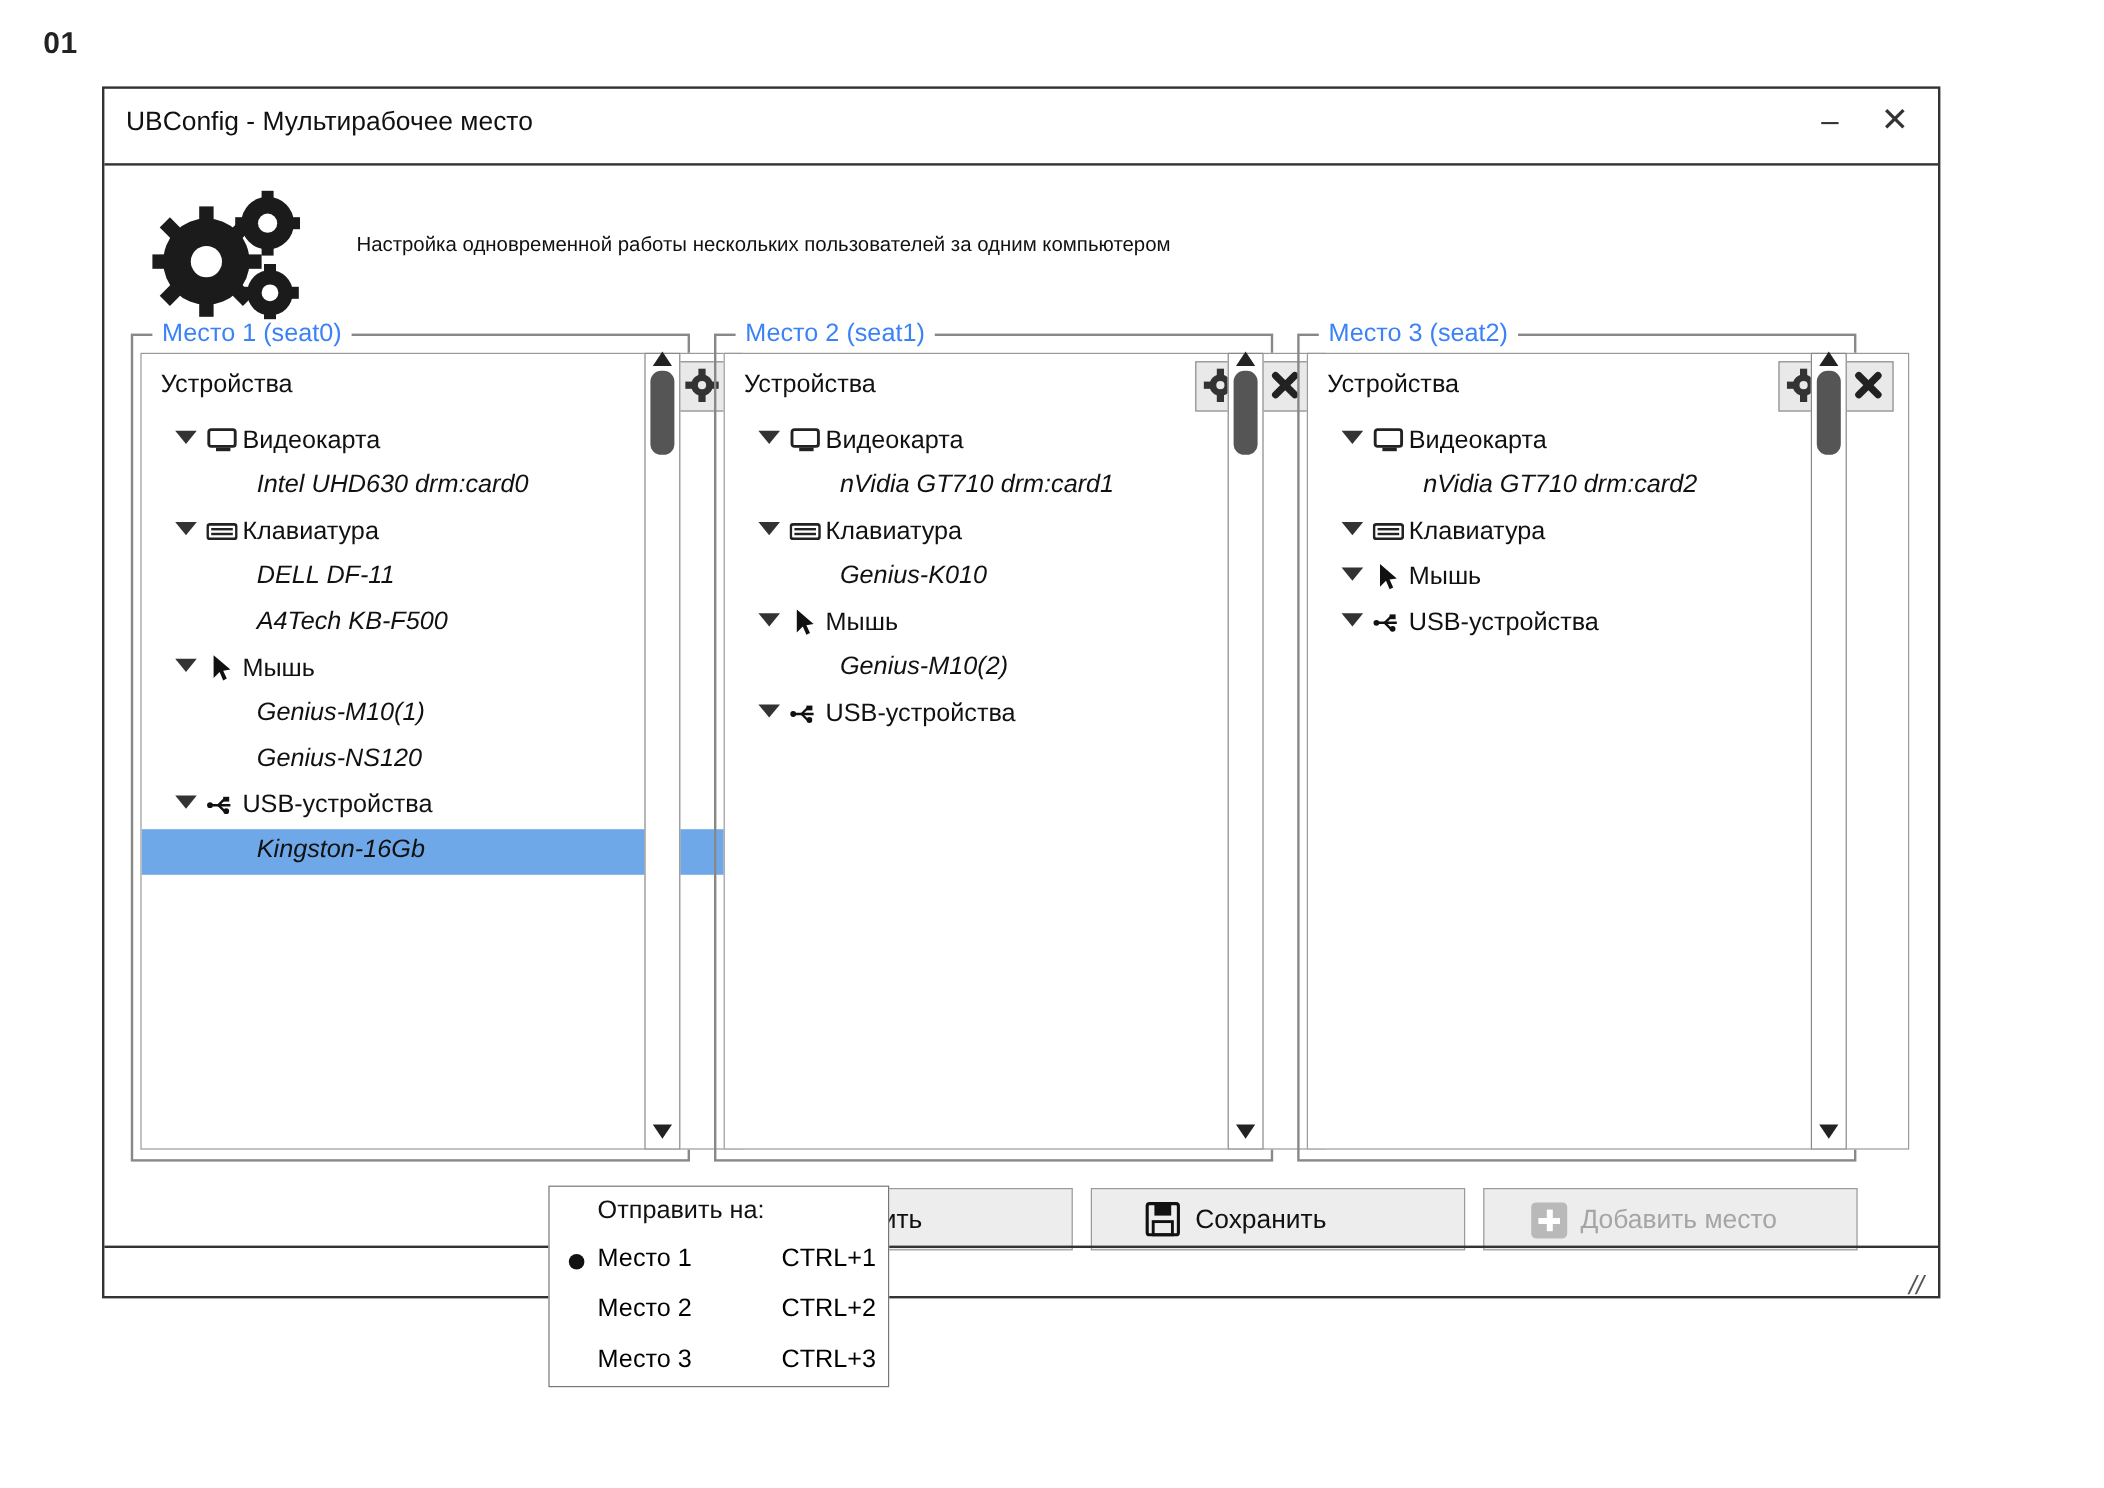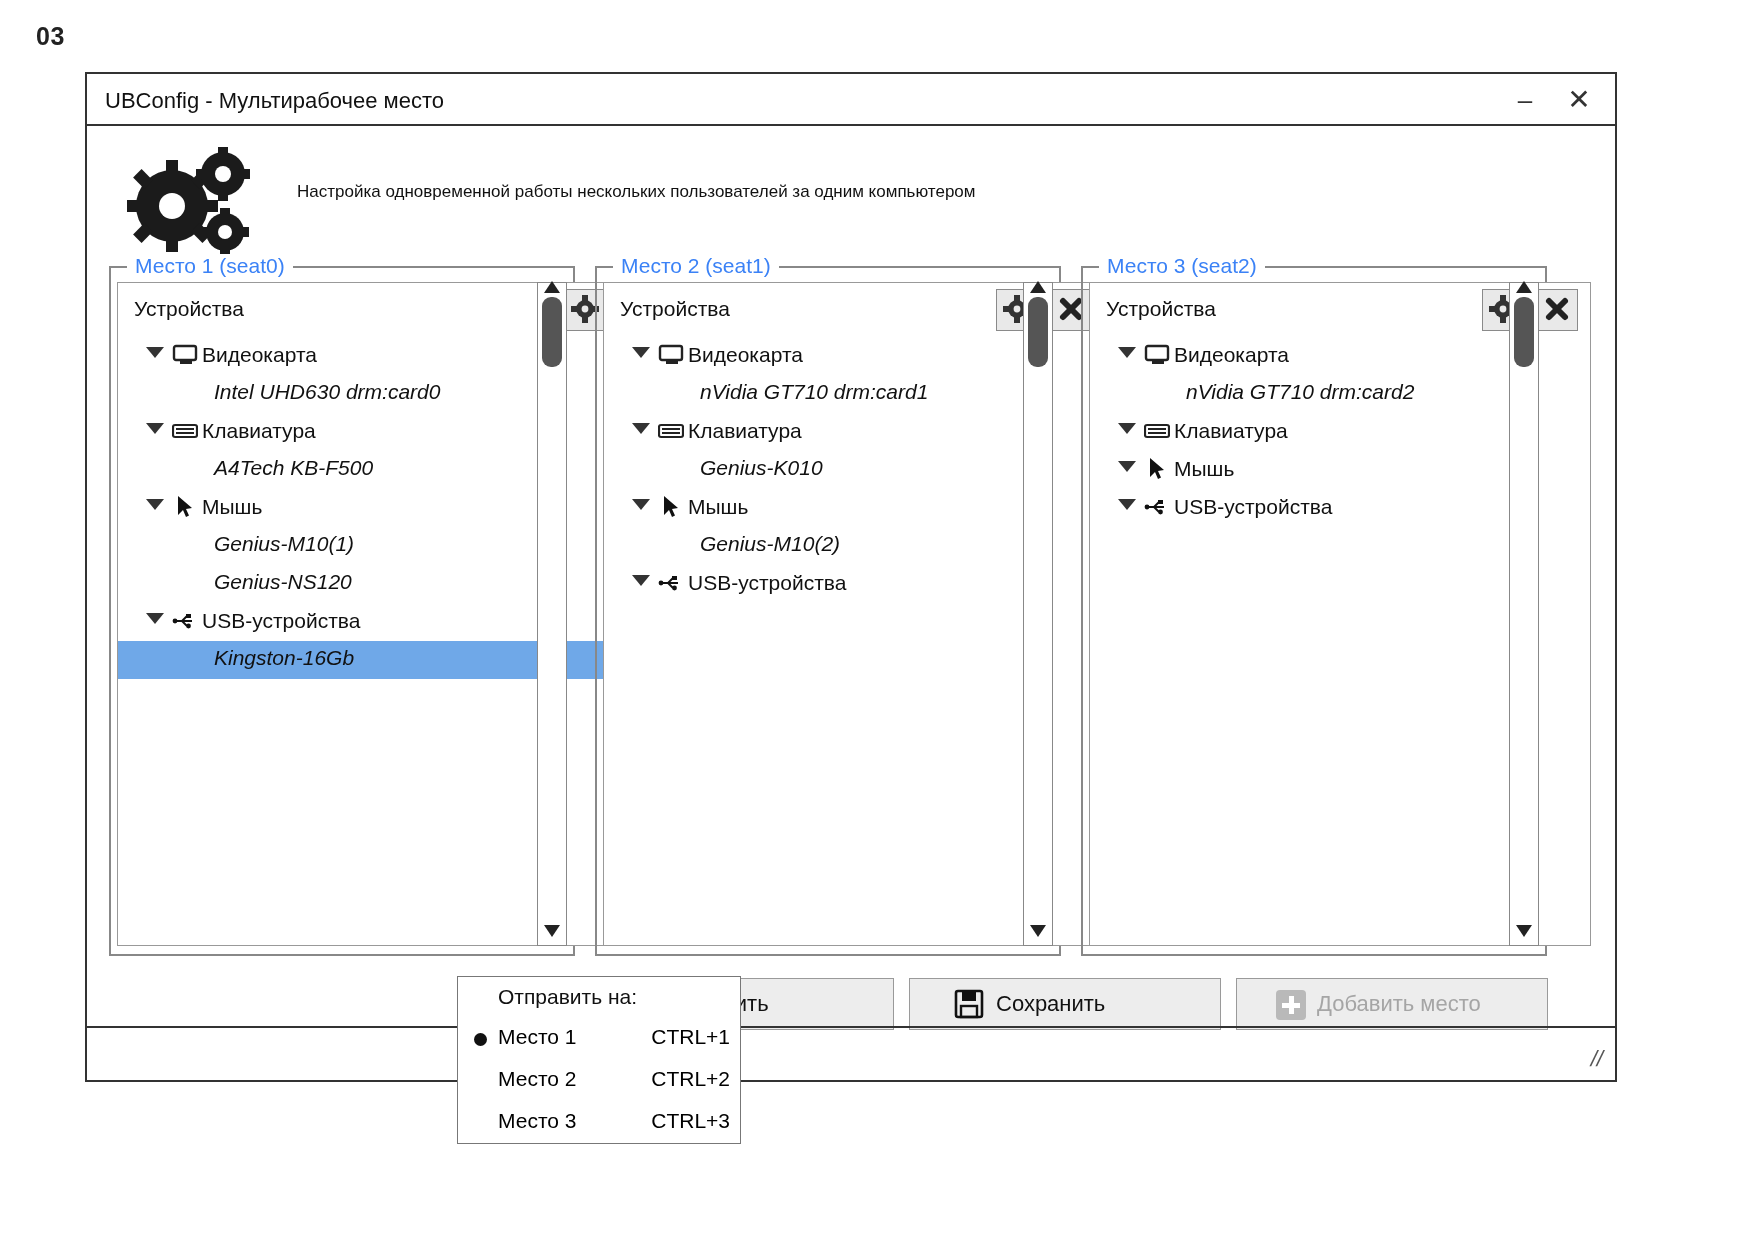--- a/index.html
+++ b/index.html
@@ -30,21 +30,21 @@
     left: 85px;
     top: 72px;
     width: 1532px;
     height: 1010px;
     border: 2px solid #333;
     background: #fff;
     box-sizing: border-box;
   }
   .titlebar {
     position: relative;
-    height: 52px;
+    height: 64px;
     border-bottom: 2px solid #333;
     box-sizing: border-box;
   }
   .title-text {
     position: absolute;
     left: 18px;
     top: 14px;
     font-size: 22px;
     color: #111;
   }
@@ -309,21 +309,21 @@
     font-size: 22px;
     color: #555;
     transform: skewX(-12deg);
   }
 </style>
 </head>
 <body>
 
 <div id="page">
 
-  <div class="corner-label">03</div>
+  <div class="corner-label">01</div>
 
   <div class="window">
 
     <div class="titlebar">
       <div class="title-text">UBConfig - Мультирабочее место</div>
       <div class="win-btn win-min">–</div>
       <div class="win-btn win-close">✕</div>
     </div>
 
     <div class="content">
@@ -402,20 +402,23 @@
               <span class="nicon">
                 <svg width="26" height="26" viewBox="0 0 26 26">
                     <rect x="1" y="7" width="24" height="12" rx="2" fill="none" stroke="#222" stroke-width="2.2"></rect>
                     <rect x="4" y="10" width="18" height="2" fill="#222"></rect>
                     <rect x="4" y="14" width="18" height="2" fill="#222"></rect>
                   </svg>
               </span>
               <span class="nlabel">Клавиатура</span>
             </div>
             <div class="leaf">
+                <span class="llabel">DELL DF-11</span>
+              </div>
+            <div class="leaf">
                 <span class="llabel">A4Tech KB-F500</span>
               </div>
 
             <div class="node">
               <span class="arrow"></span>
               <span class="nicon">
                 <svg width="26" height="26" viewBox="0 0 26 26">
                     <path d="M6 2 L6 21 L11 16 L14 23 L17 21.5 L14 15 L20 14 Z" fill="#111"></path>
                   </svg>
               </span>

